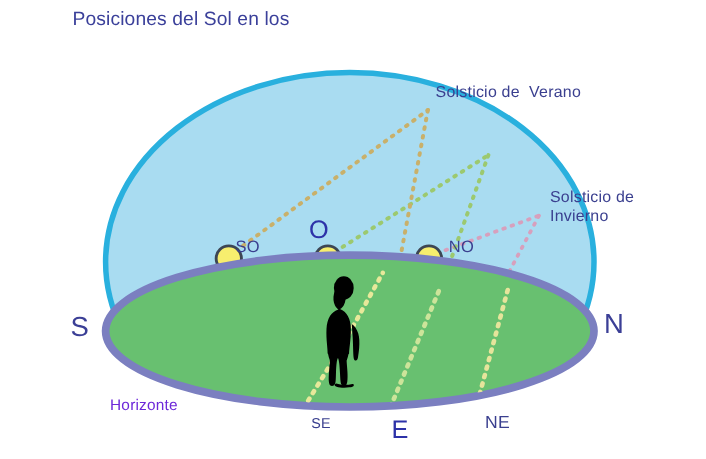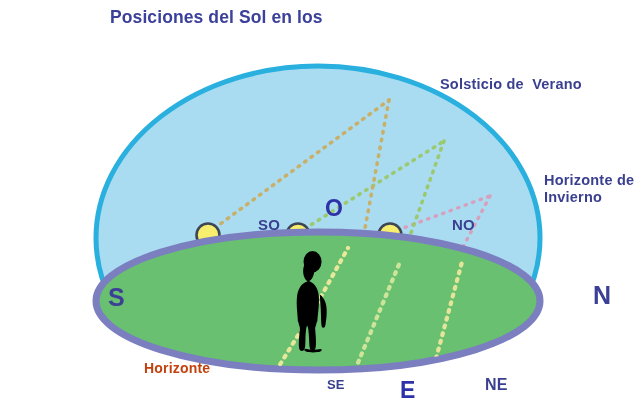--- a/index.html
+++ b/index.html
@@ -23,24 +23,23 @@
   #diagram {
     position: absolute;
     left: 0; top: 0;
     width: 642px;
     height: 417px;
   }
   .txt {
     position: absolute;
     white-space: pre;
     color: #3a3f8f;
-    font-weight: bold;
+    font-weight: normal;
     line-height: 1.12;
     letter-spacing: 0.2px;
-    margin-left: 44px;
   }
   #title {
     left: 66px;
     top: 6px;
     font-size: 17.5px;
     color: #3b409a;
     letter-spacing: 0.1px;
     line-height: 1.28;
   }
   #lbl-verano   { left: 396px; top: 76px;  font-size: 14.5px; }
@@ -50,21 +49,21 @@
   #lbl-o  { left: 281px; top: 196px; font-size: 23px; color: #2d32a8; }
   #lbl-no { left: 408px; top: 217px; font-size: 15px; }
   #lbl-s  { left: 64px;  top: 283px; font-size: 25px; color: #3b3f96; }
   #lbl-n  { left: 549px; top: 281px; font-size: 25px; color: #3b3f96; }
   #lbl-se { left: 283px; top: 378px; font-size: 13px; }
   #lbl-e  { left: 356px; top: 378px; font-size: 23px; color: #2d32a8; }
   #lbl-ne { left: 441px; top: 376px; font-size: 16px; }
   #lbl-horizonte {
     left: 100px; top: 361px;
     font-size: 14px;
-    color: #c2410c;
+    color: #6d28d9;
   }
 </style>
 </head>
 <body>
 
 <div id="stage">
 
   <svg id="diagram" viewBox="0 0 642 417">
     <defs>
       <clipPath id="clip-upper">
@@ -164,21 +163,21 @@
         c -0.2 -3.0 -0.5 -6.1 -0.6 -9.4 z"></path>
       <ellipse cx="-0.5" cy="-53.5" rx="9.8" ry="11.6"></ellipse>
       <path fill="#000000" d="M -8 41 c 5 1.6 11 1.6 16 0.4 c 1 -0.2 1.6 0.6 1.4 1.4 c -0.3 1.0 -2.0 1.6 -4.4 1.9 c -4.4 0.6 -9.4 0.4 -12.6 -0.6 c -1.6 -0.5 -2.2 -1.4 -1.8 -2.2 c 0.3 -0.6 0.9 -1.0 1.4 -0.9 z"></path>
     </g>
 
   </svg>
 
   <div class="txt" id="title"><span>Posiciones del Sol en los</span><br></div>
 
   <div class="txt" id="lbl-verano">Solsticio de  Verano</div>
-  <div class="txt" id="lbl-invierno">Horizonte de
+  <div class="txt" id="lbl-invierno">Solsticio de
 Invierno</div>
 
   <div class="txt" id="lbl-so">SO</div>
   <div class="txt" id="lbl-o">O</div>
   <div class="txt" id="lbl-no">NO</div>
 
   <div class="txt" id="lbl-s">S</div>
   <div class="txt" id="lbl-n">N</div>
 
   <div class="txt" id="lbl-se">SE</div>

